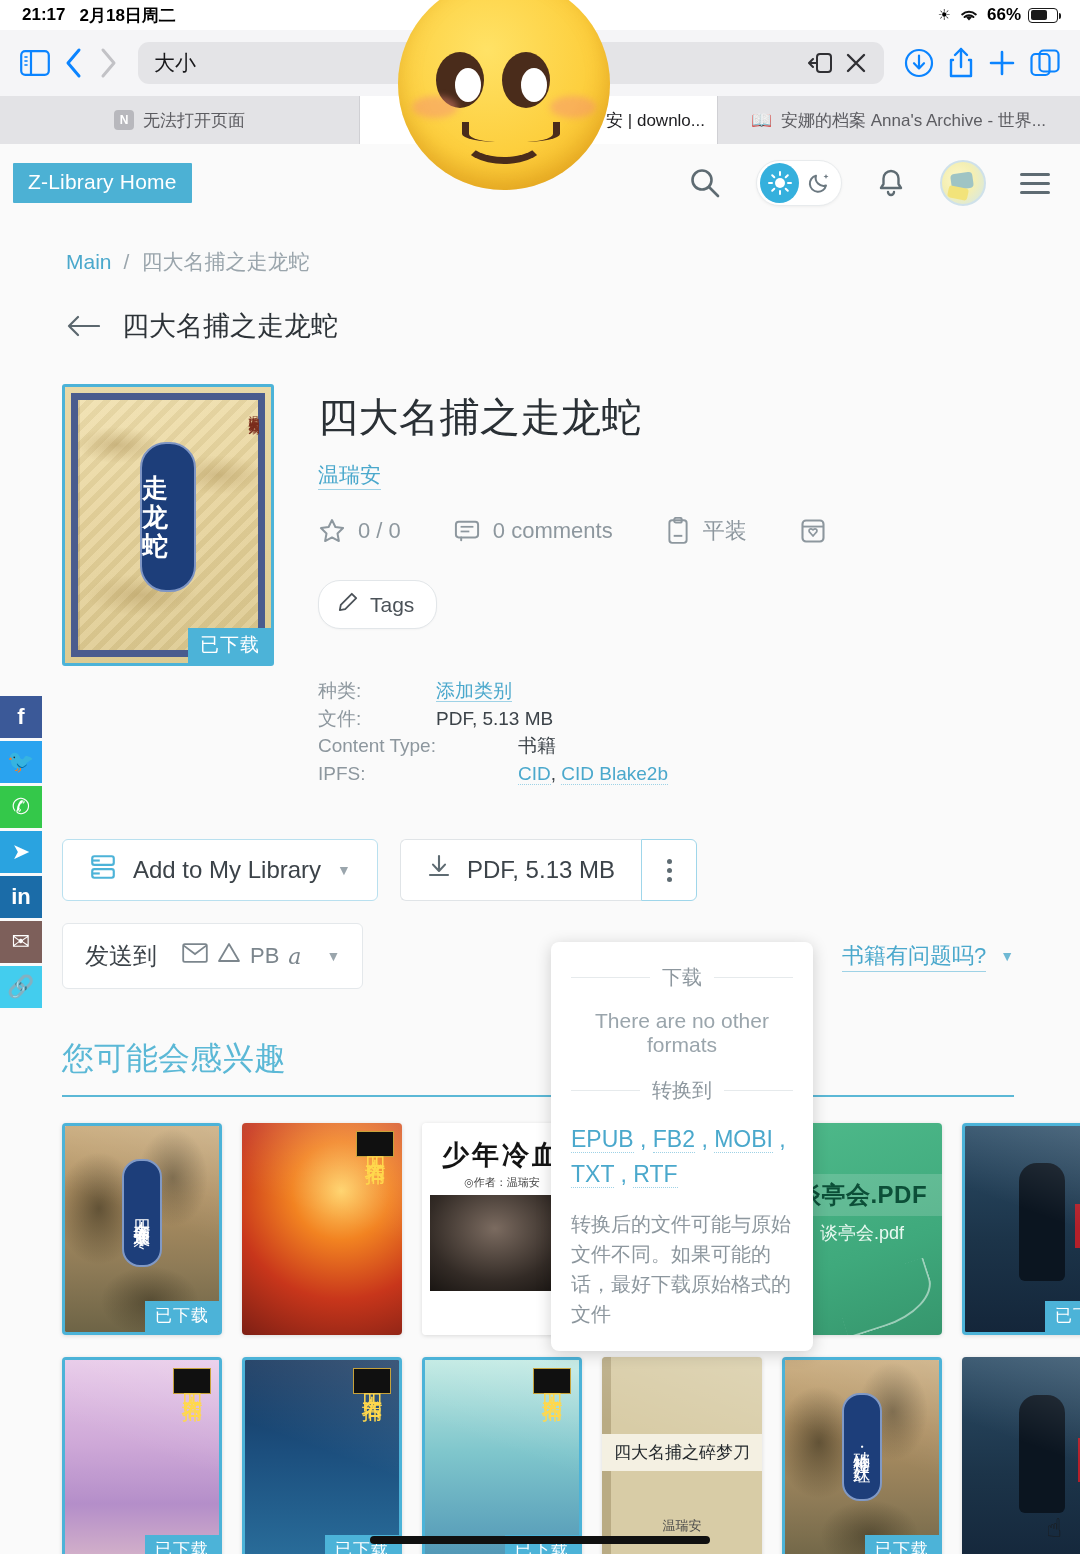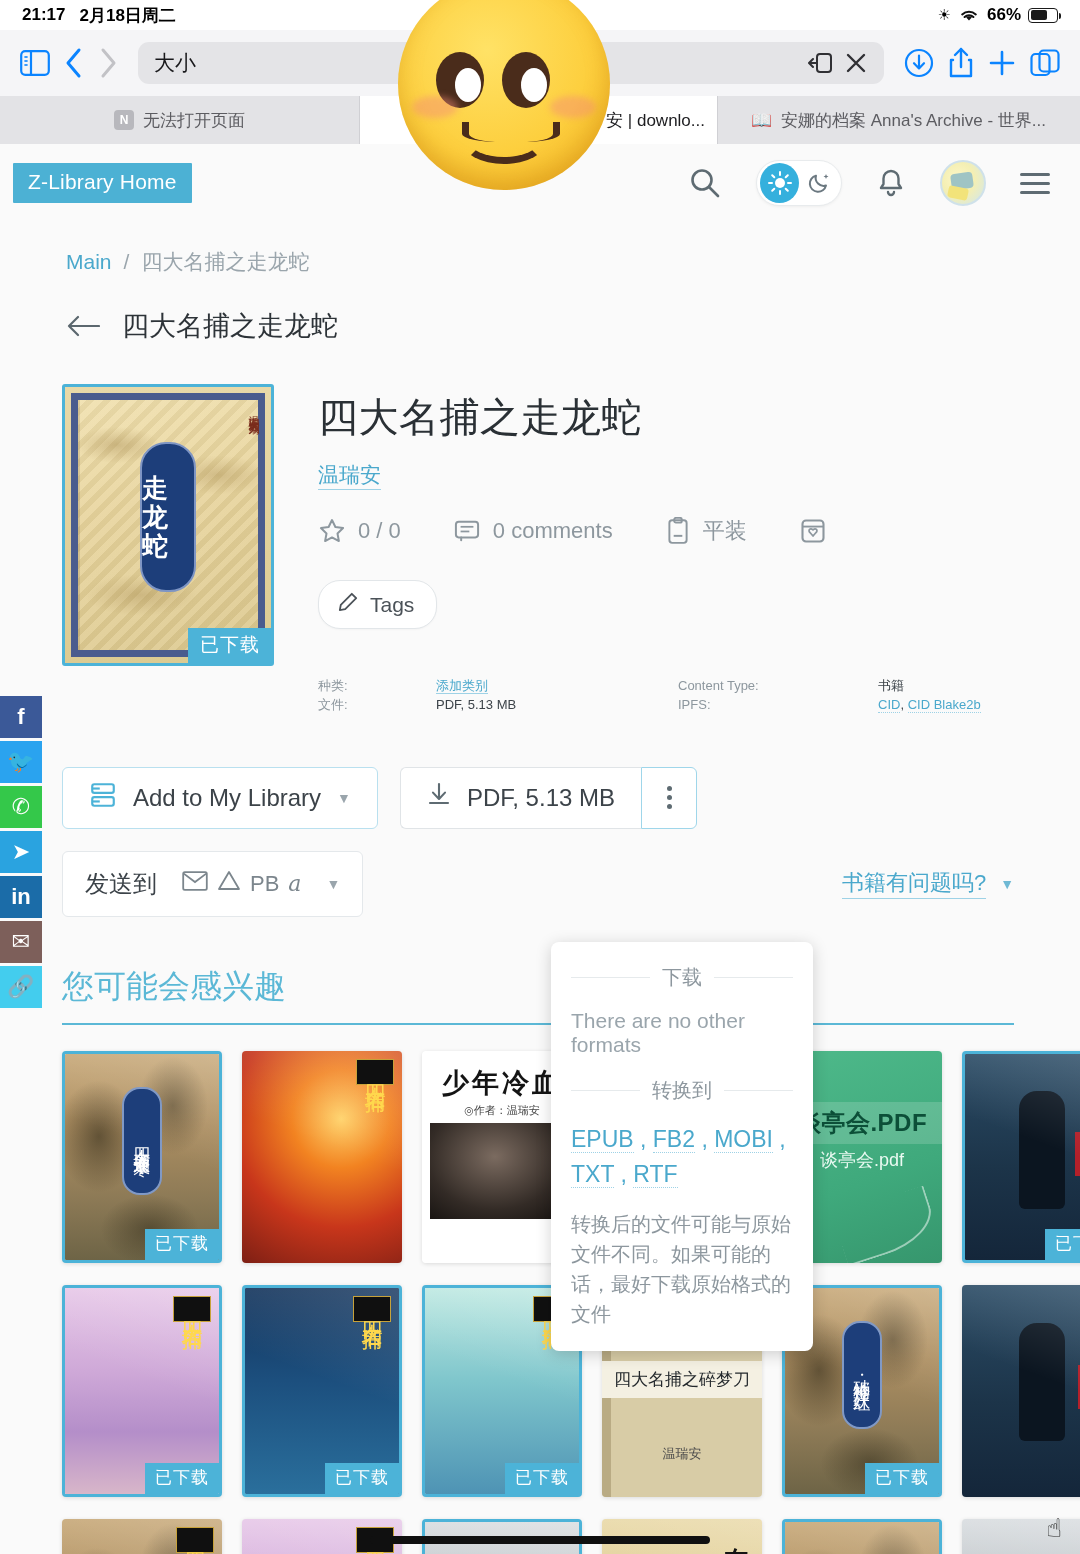--- a/index.html
+++ b/index.html
@@ -183,21 +183,21 @@
   .meta-row { display: flex; align-items: center; gap: 52px; margin-top: 26px; color: #8d979e; font-size: 22px; }
   .meta-item { display: flex; align-items: center; gap: 12px; }
   .meta-item .mi-icon { color: #8d979e; display: flex; }
   .tags-chip {
     display: inline-flex; align-items: center; gap: 11px;
     border: 1px solid #e2e6e9; background: #fff; border-radius: 22px;
     padding: 10px 22px 10px 18px; margin-top: 34px; font-size: 21px; color: #4b5258;
     box-shadow: 0 1px 2px rgba(0,0,0,.03);
   }
 
-  .props { display: flex; margin-top: 48px; font-size: 13px; }
+  .props { display: flex; margin-top: 48px; font-size: 19px; flex-direction: column; }
   .props-col { display: flex; }
   .props-col.first { width: 360px; }
   .props-labels { color: #8d979e; width: 118px; }
   .props-labels div, .props-values div { line-height: 1.45; }
   .props-values { color: #3c4349; }
   .props-values a { color: #4aa8cc; border-bottom: 1px dotted #9ed2e6; text-decoration: none; }
   .props-values .lnk-solid { border-bottom: 1px solid #9ed2e6; }
   .props-col.second .props-labels { width: 200px; }
 
   
@@ -247,21 +247,21 @@
     background: #fff; border-radius: 8px; box-shadow: 0 3px 16px rgba(0,0,0,.18);
     padding: 18px 20px 22px; z-index: 12;
   }
   .panel-sep {
     display: flex; align-items: center; gap: 12px; color: #8d979e; font-size: 20px;
     margin: 4px 0 18px;
   }
   .panel-sep::before, .panel-sep::after {
     content: ""; flex: 1; height: 1px; background: #e6eaec;
   }
-  .panel-note { color: #9aa5ac; font-size: 21px; text-align: left; margin-bottom: 20px; }
+  .panel-note { color: #9aa5ac; font-size: 21px; text-align: center; margin-bottom: 20px; }
   .panel-formats { font-size: 23px; color: #4aa8cc; line-height: 1.5; margin: 14px 0 18px; }
   .panel-formats a { color: #4aa8cc; border-bottom: 1px dotted #9ed2e6; text-decoration: none; }
   .panel-desc { font-size: 20px; color: #8d979e; line-height: 1.5; }
 
   
   .social-rail {
     position: absolute; left: 0; top: 552px; width: 42px; z-index: 11;
     display: flex; flex-direction: column; gap: 3px;
   }
   .social-rail a {

